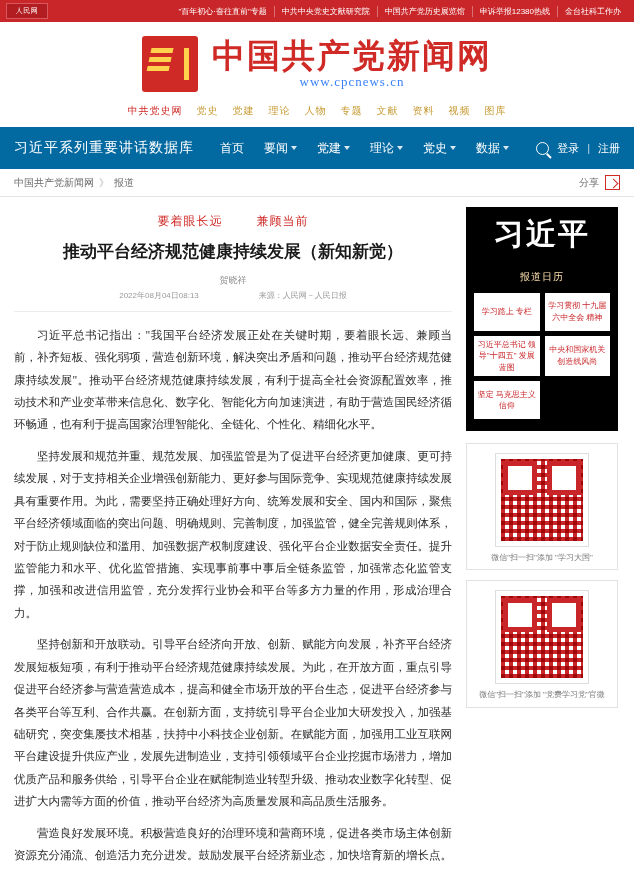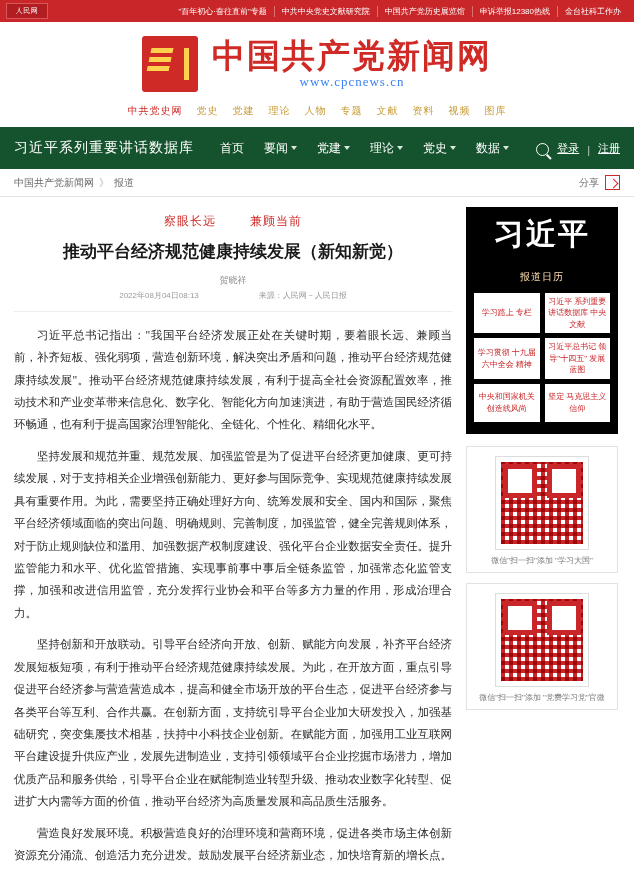--- a/index.html
+++ b/index.html
@@ -89,21 +89,21 @@
     gap: 14px;
     padding: 6px 0 9px;
     font-size: 10px;
     color: #b5922a;
   }
   .channels .ch { color: #c79a33; letter-spacing: 1px; }
   .channels .ch.red { color: #cf2a26; }
 
   
   .nav {
-    background: #14532d;
+    background: #0369a1;
     height: 42px;
     display: flex;
     align-items: center;
     padding: 0 14px;
     color: #fff;
   }
   .nav .brand {
     font-size: 14px;
     letter-spacing: 1px;
     margin-right: 26px;
@@ -111,21 +111,21 @@
   }
   .nav .items { display: flex; align-items: center; gap: 20px; flex: 1; font-size: 12px; }
   .nav .items .item { display: flex; align-items: center; gap: 3px; white-space: nowrap; }
   .caret {
     width: 0; height: 0;
     border-left: 3px solid transparent;
     border-right: 3px solid transparent;
     border-top: 4px solid rgba(255,255,255,.85);
     display: inline-block;
   }
-  .nav .right { display: flex; align-items: flex-end; gap: 8px; font-size: 11px; text-decoration: underline; }
+  .nav .right { display: flex; align-items: center; gap: 8px; font-size: 11px; }
   .search-icon {
     width: 13px; height: 13px;
     border: 1.6px solid #fff; border-radius: 50%;
     position: relative; display: inline-block;
   }
   .search-icon:after {
     content: ""; position: absolute; right: -4px; bottom: -3px;
     width: 6px; height: 1.6px; background: #fff;
     transform: rotate(45deg);
   }
@@ -347,21 +347,21 @@
   <div class="right">
     <span>分享</span>
     <span class="share-box"></span>
   </div>
 </div>
 
 <div class="wrap">
 
   <div class="article">
     <div class="kicker">
-      <span>察眼长远</span>
+      <span>要着眼长远</span>
       <span>兼顾当前</span>
     </div>
     <h1 class="headline">推动平台经济规范健康持续发展（新知新觉）</h1>
     <div class="byline">贺晓祥</div>
     <div class="metaline">
       <span>2022年08月04日08:13</span>
       <span>来源：人民网－人民日报</span>
     </div>
 
     <div class="content">
@@ -373,23 +373,20 @@
     </div>
   </div>
 
   <div class="sidebar">
     <div class="promo">
       <div class="promo-title">习近平</div>
       <div class="promo-sub">报道日历</div>
       <div class="promo-grid">
         <div class="promo-cell">学习路上
 专栏</div>
-        <div class="promo-cell">习近平
-系列重要讲话数据库
-中央文献</div>
         <div class="promo-cell">学习贯彻
 十九届六中全会
 精神</div>
         <div class="promo-cell">习近平总书记
 领导"十四五"
 发展蓝图</div>
         <div class="promo-cell">中央和国家机关
 创造线风尚</div>
         <div class="promo-cell">坚定
 马克思主义信仰</div>

